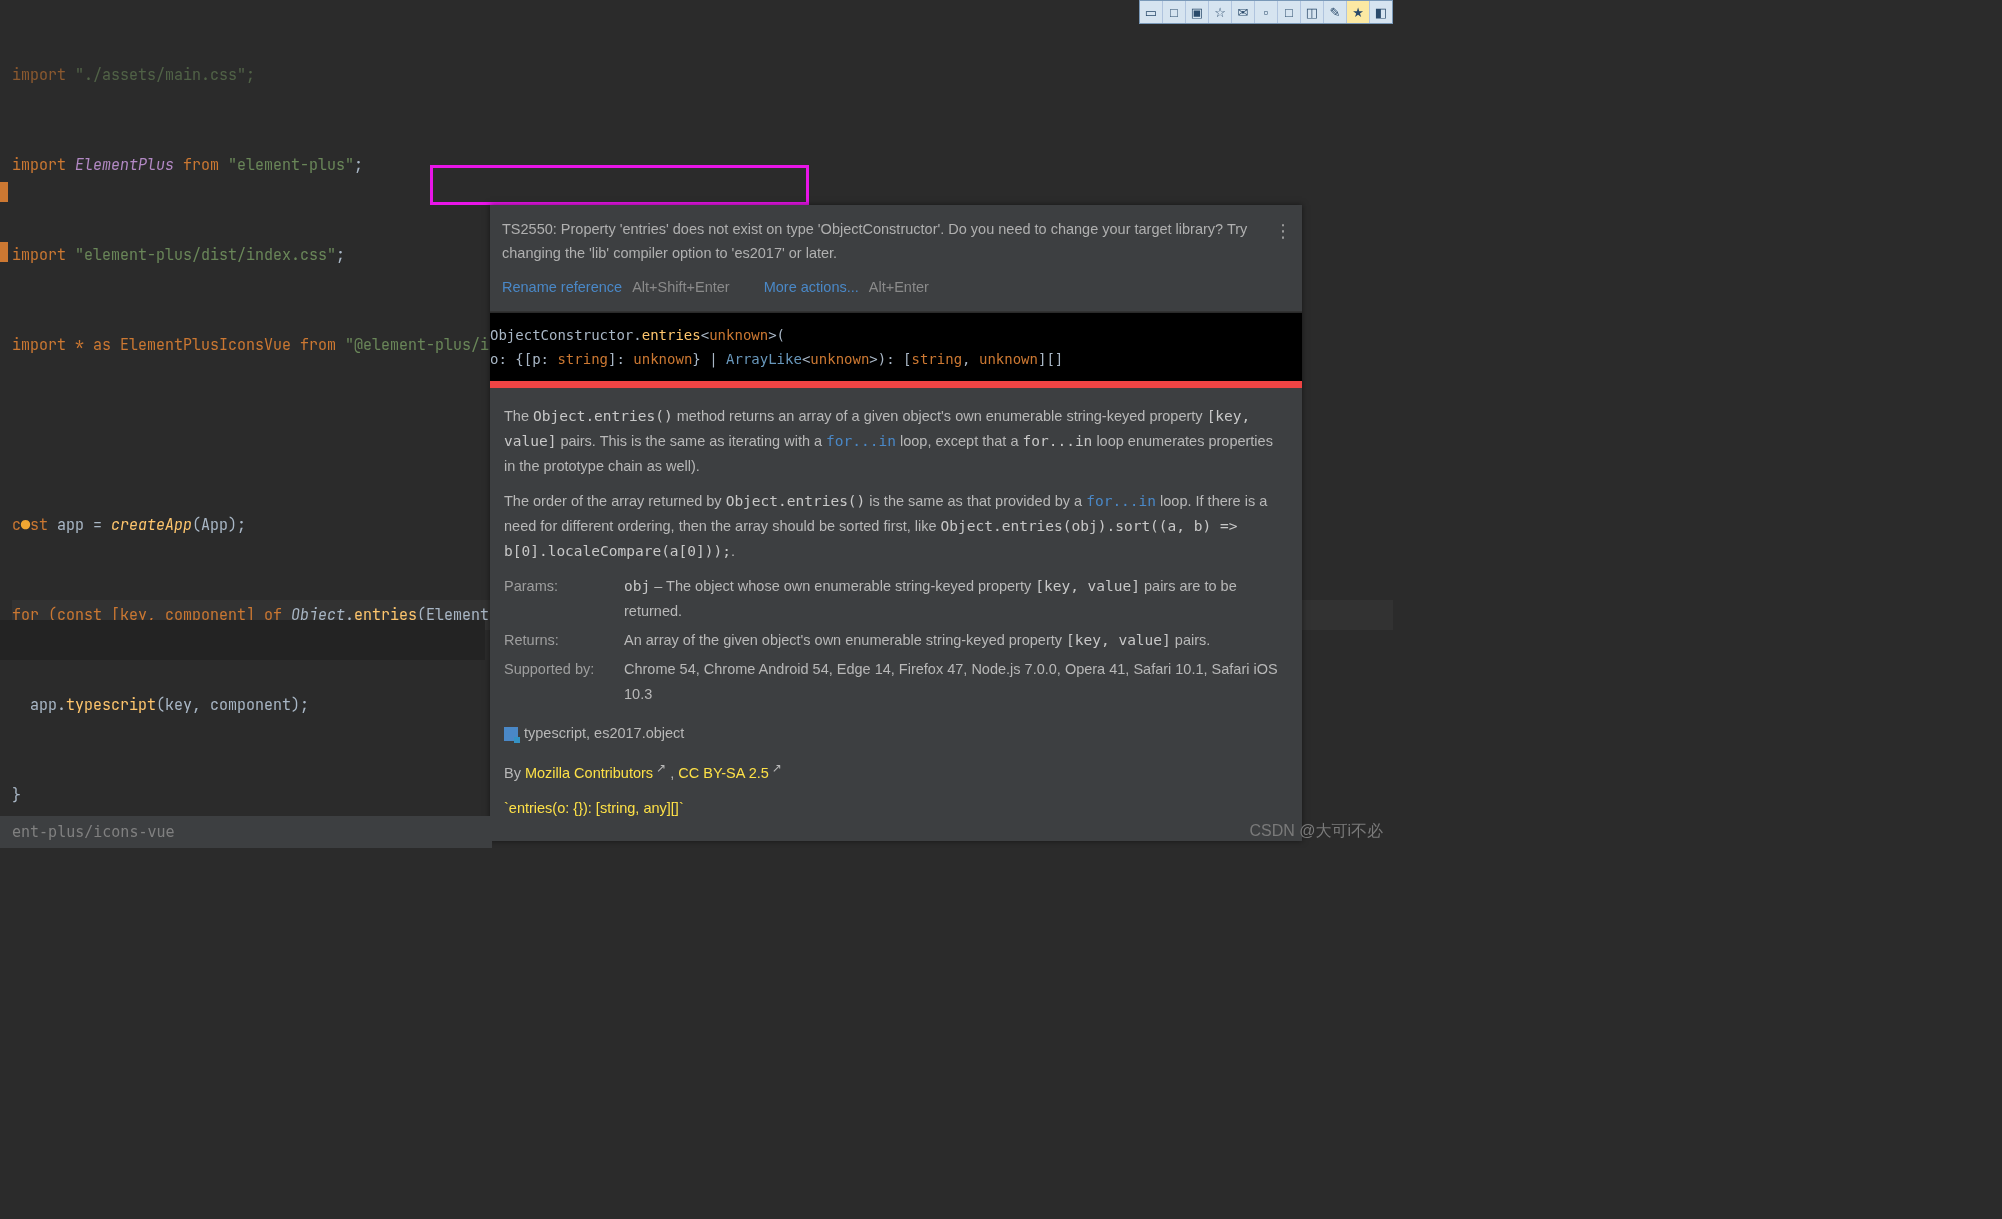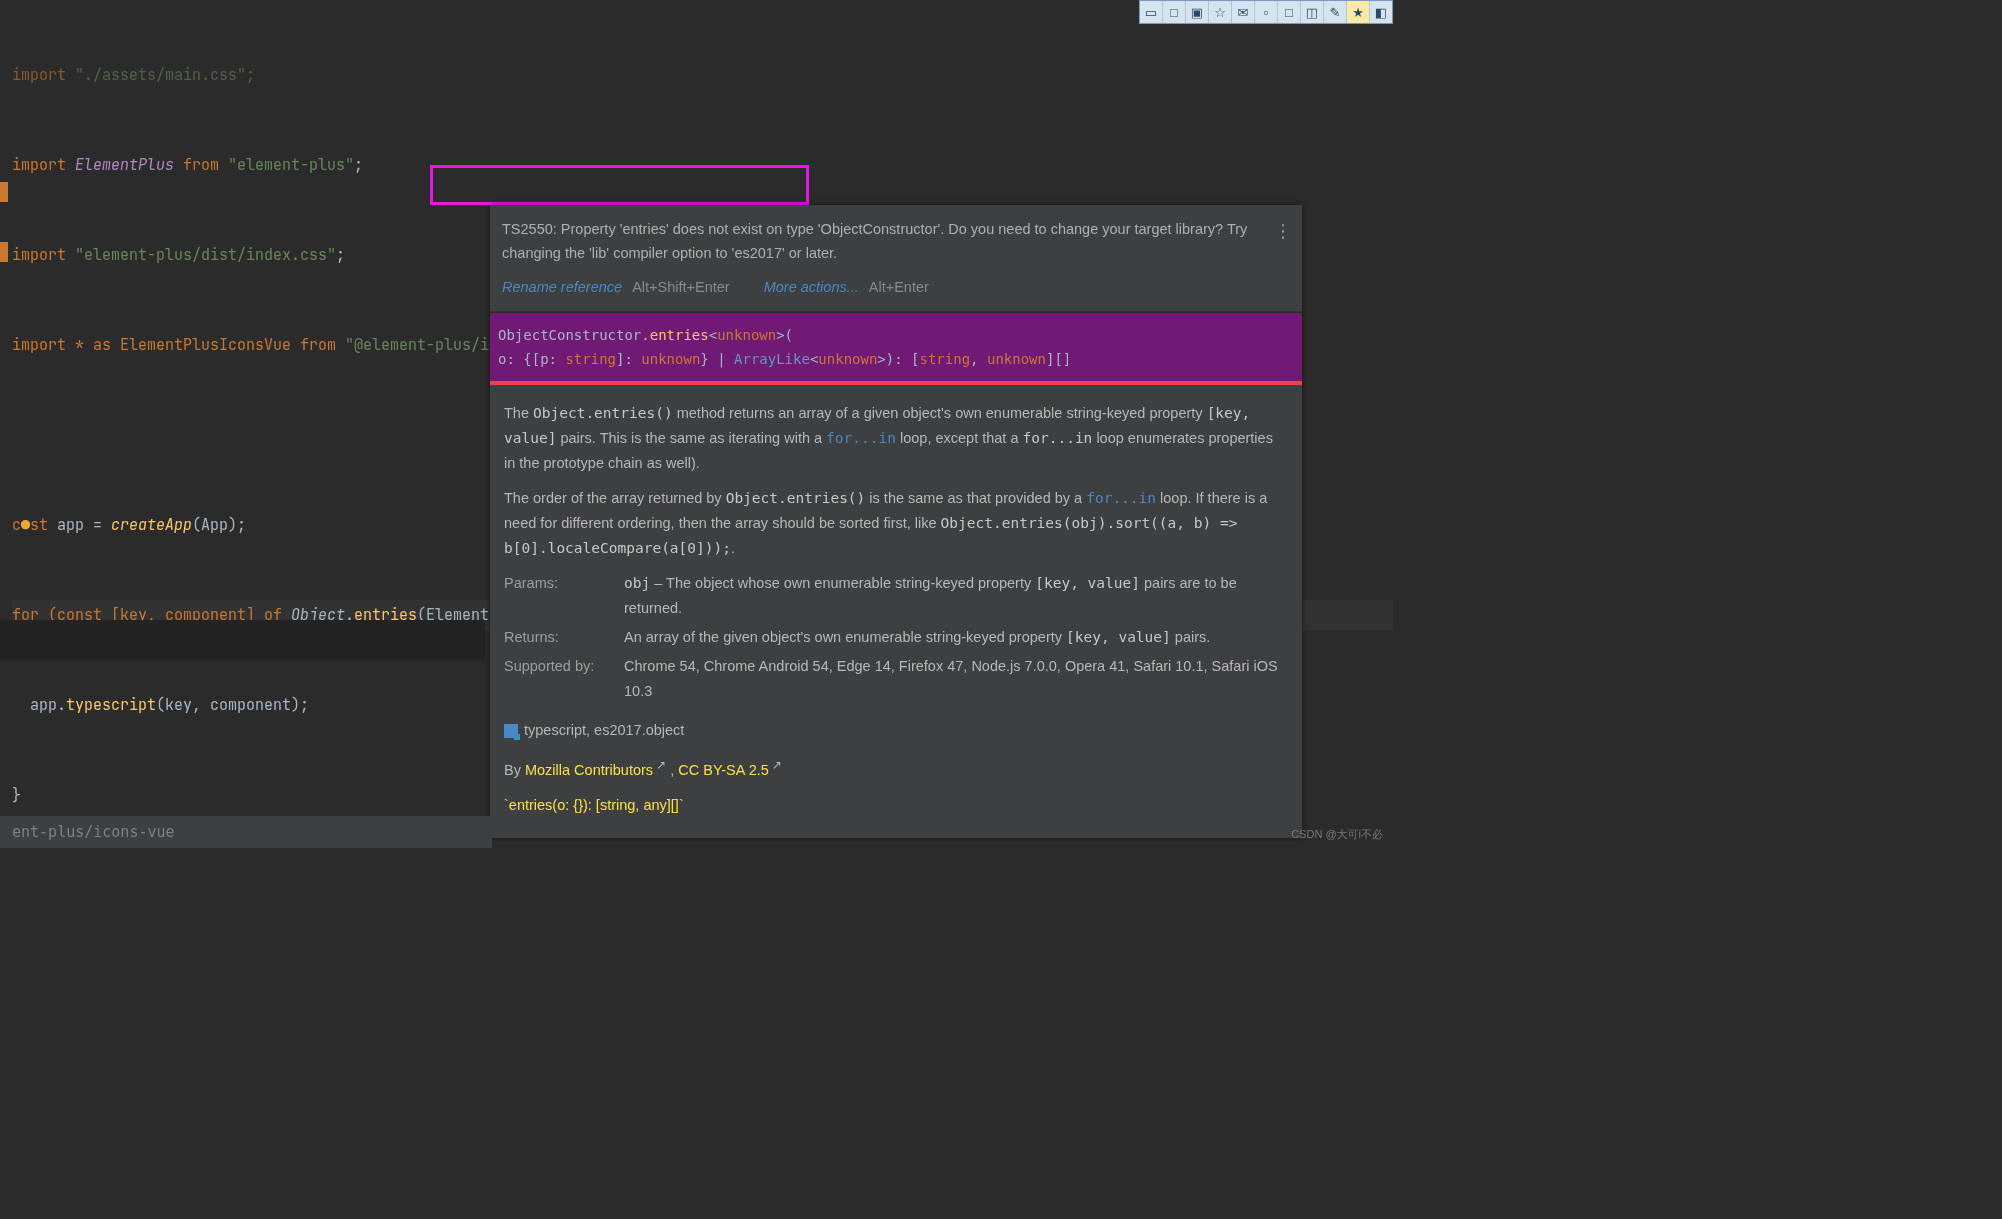--- a/index.html
+++ b/index.html
@@ -64,31 +64,31 @@
     background: #3D3F41;
   }
   .popup .more-icon {
     position: absolute; right: 10px; top: 14px; color: #A0A0A0;
     font-size: 18px; cursor: pointer;
   }
   .popup .action-row {
     padding: 0 12px 12px 12px;
     color: #999;
   }
-  .popup .action-row .lnk { color: #4A88C7; cursor: pointer; font-style: italic; }
+  .popup .action-row .lnk { color: #4A88C7; cursor: pointer; }
   .popup .action-row .shortcut { color: #8A8A8A; margin-left: 6px; margin-right: 30px; }
 
   .sig-row {
-    background: #701a75;
+    background: #000000;
     font-family: Consolas, monospace;
-    padding: 10px 8px;
+    padding: 10px 0;
     line-height: 24px;
     font-size: 14px;
     border-top: 1px solid #2A2A2A;
-    border-bottom: 4px solid #ef4444;
+    border-bottom: 7px solid #ef4444;
   }
   .sig-row .m-name { color: #FFC66D; }
   .sig-row .m-type { color: #CC7832; }
   .sig-row .m-punc { color: #A9B7C6; }
   .sig-row .m-unknown { color: #6897BB; }
 
   .doc-body {
     padding: 10px 14px;
     line-height: 25px;
     color: #B8B8B8;
@@ -114,21 +114,21 @@
   }
   .file-icon::after {
     content:''; position:absolute; right:-2px; bottom:-2px;
     width:6px; height:6px; background:#3592C4;
   }
   .ext-icon {
     font-size: 12px; margin-left:3px; vertical-align: super;
   }
   .watermark {
     position: absolute; bottom: 6px; right: 10px;
-    color: #7A7A7A; font-size: 11px;
+    color: #7A7A7A; font-size: 16px;
   }
   .bottom-status {
     position: absolute; bottom: 0; left: 0;
     width: 480px; height: 32px; line-height: 32px;
     background: #3D3F41; color: #808080;
     font-family: Consolas, monospace; font-size: 15px;
     padding-left: 12px;
   }
   .dark-band {
     position: absolute; left:0; top:620px; width:485px; height:40px;

